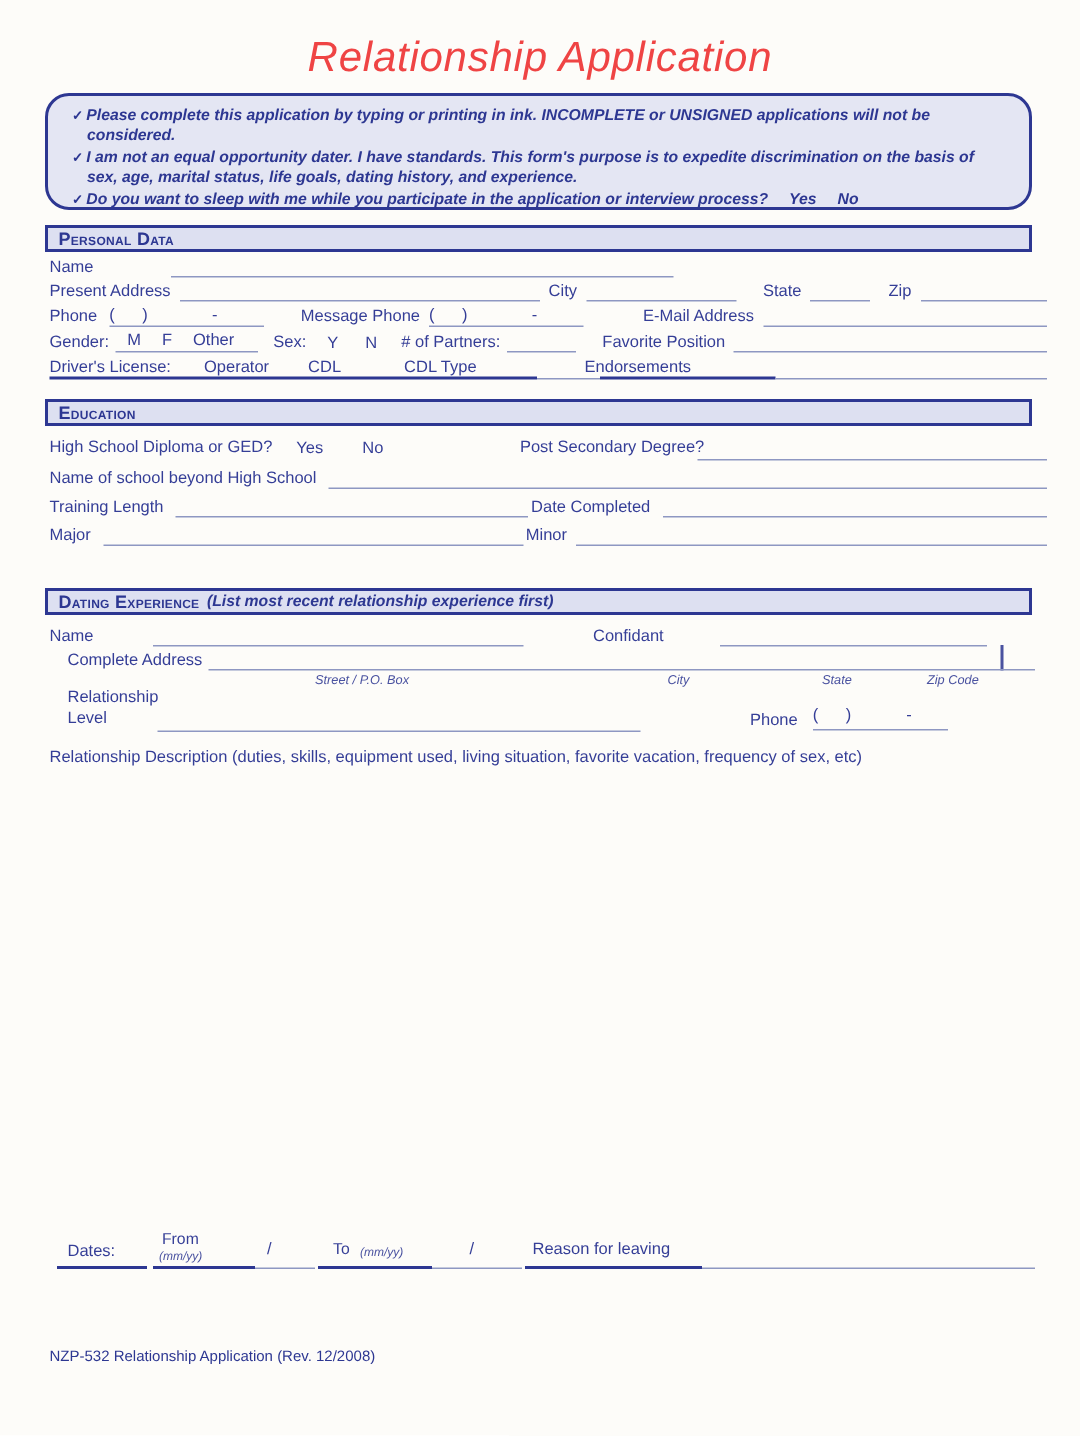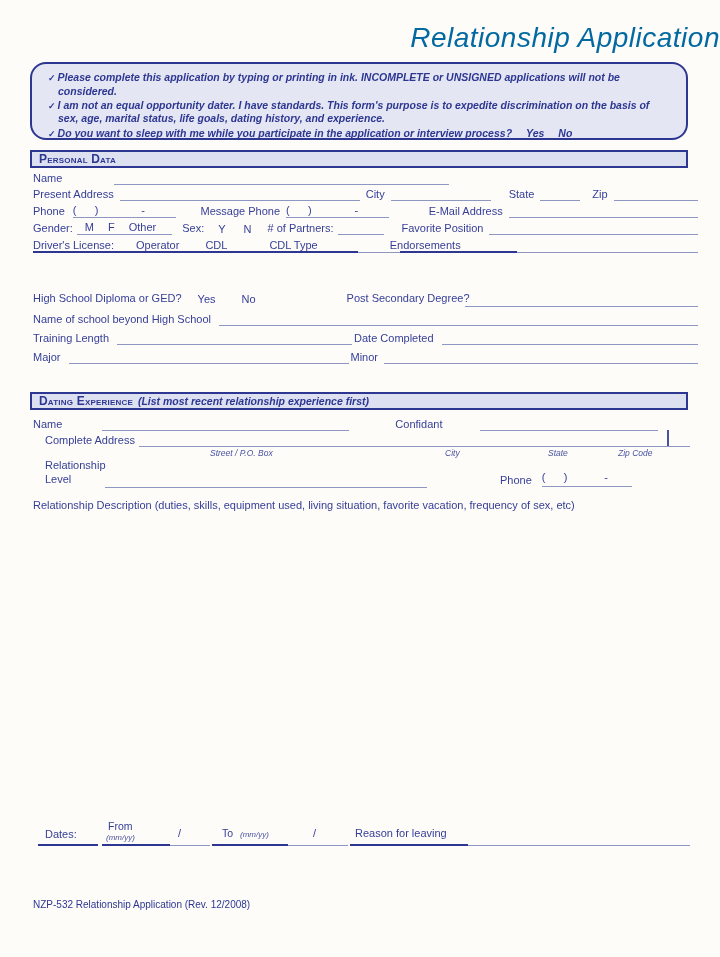--- a/index.html
+++ b/index.html
@@ -5,22 +5,22 @@
   * { margin:0; padding:0; box-sizing:border-box; }
   html,body { background:#ffffff; }
   .page {
     position:relative; width:720px; height:957px; margin:0 auto;
     background:#fdfcf9;
     font-family:"Liberation Sans", sans-serif;
     color:#353e97;
   }
   .title {
     position:absolute; top:22px; left:0; width:100%;
-    text-align:right; font-style:italic; font-size:28px;
-    color:#0369a1; letter-spacing:0.5px;
+    text-align:center; font-style:italic; font-size:28px;
+    color:#ef4444; letter-spacing:0.5px;
   }
   .notice {
     position:absolute; left:30px; top:62px; width:658px; height:78px;
     background:#e4e6f3; border:2px solid #2d3792; border-radius:16px;
     padding:6px 14px 4px 16px;
     font-size:10.5px; font-weight:bold; font-style:italic; color:#2d3792;
     line-height:1.28;
   }
   .notice-item { margin:1px 0; padding-left:10px; text-indent:-10px; }
   .check { font-style:normal; font-size:9px; padding-right:2px; }
@@ -115,20 +115,23 @@
     <span class="lbl" style="margin-left:22px;">Operator</span>
     <span class="lbl" style="margin-left:26px;">CDL</span>
     <span class="lbl" style="margin-left:42px;">CDL Type</span>
     <span class="lbl" style="margin-left:72px;">Endorsements</span>
   </div>
   <div class="seg thick" style="top:251px; left:33px;  width:325px;"></div>
   <div class="seg" style="top:252px; left:358px; width:42px;"></div>
   <div class="seg thick" style="top:251px; left:400px; width:117px;"></div>
   <div class="seg" style="top:252px; left:517px; width:181px;"></div>
 
+  <div class="bar" style="top:266px;">
+    <span class="smallcaps">Education</span>
+  </div>
 
   <div class="row" style="top:290px;">
     <span class="lbl">High School Diploma or GED?</span>
     <span class="opt" style="margin-left:16px;">Yes</span>
     <span class="opt" style="margin-left:26px;">No</span>
     <span class="lbl" style="margin-left:72px;padding-left:19px;">Post Secondary Degree?</span>
   </div>
   <div class="seg" style="top:306px; left:465px; width:233px;"></div>
 
   <div class="row" style="top:311px;">

